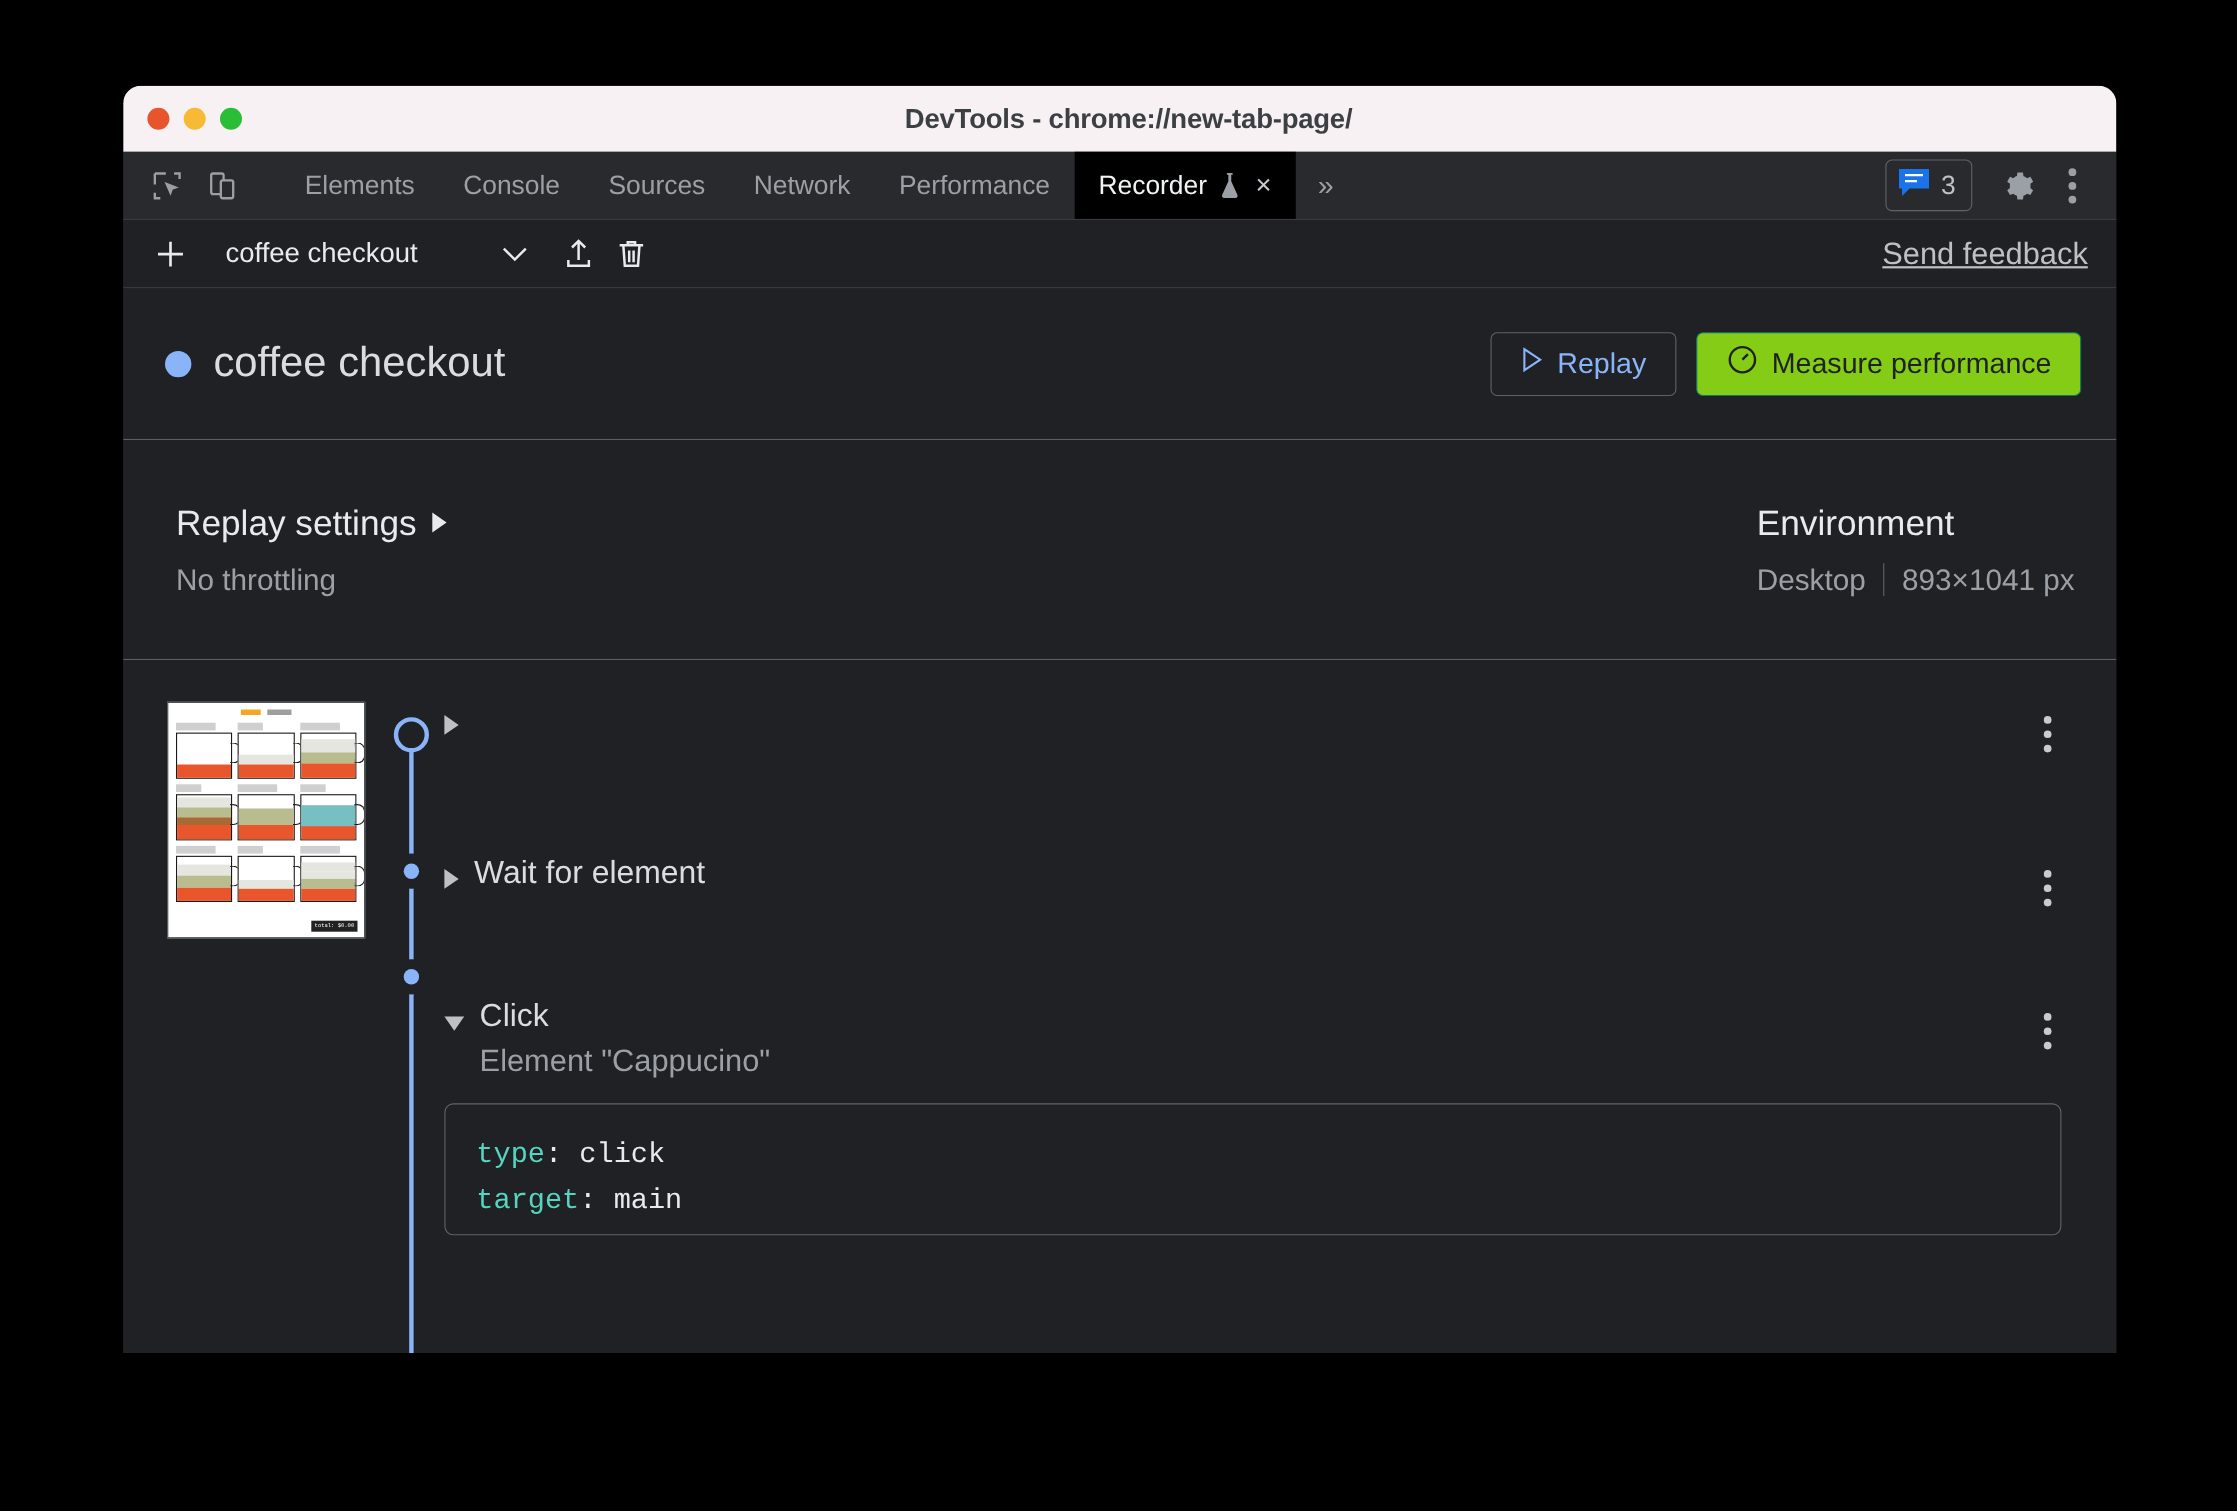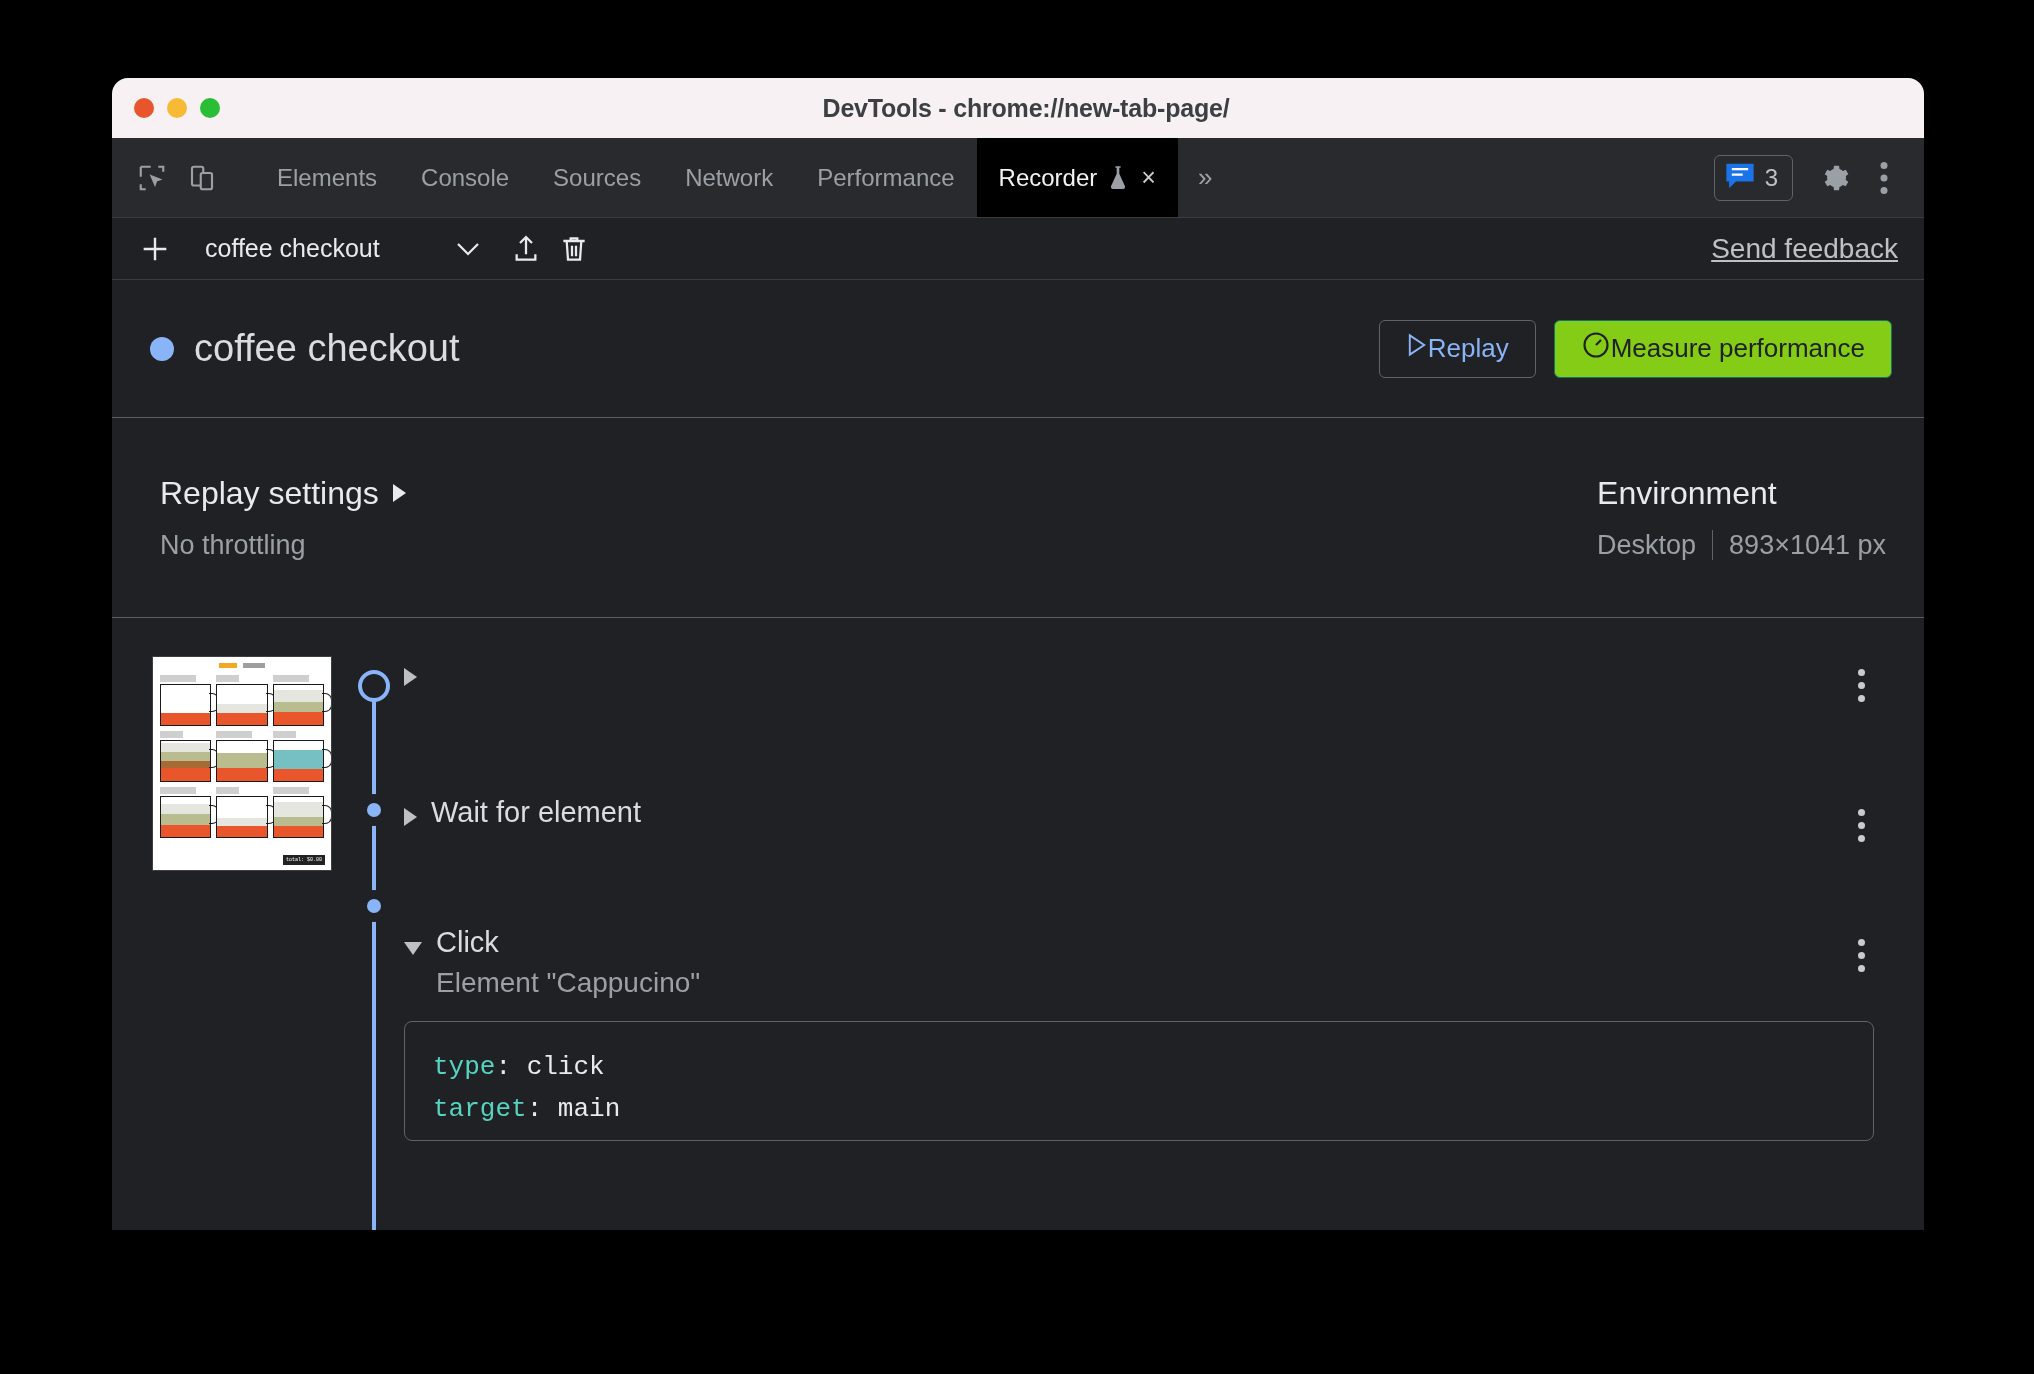--- a/index.html
+++ b/index.html
@@ -43,21 +43,21 @@
   .dot.red { background: #E8552D; }
   .dot.yellow { background: #F6BA34; }
   .dot.green { background: #2ABD36; }
   #title-text {
     font-size: 25px; font-weight: bold; color: #3C4043;
     letter-spacing: -0.2px;
   }
 
   
   #tabstrip {
-    height: 80px;
+    height: 62px;
     background: #292A2D;
     display: flex; align-items: stretch;
     position: relative;
     border-bottom: 1px solid #3B3C40;
   }
   .tool-icons {
     display: flex; align-items: center; gap: 6px;
     padding: 0 12px 0 18px;
   }
   .icon-btn {
@@ -140,21 +140,21 @@
     width: 24px; height: 24px; border-radius: 50%;
     background: #8AB4F8;
   }
   #rec-title {
     font-size: 38px; color: #DADCE0; font-weight: normal;
   }
   #rec-header-actions {
     margin-left: auto; display: flex; align-items: center; gap: 18px;
   }
   .btn {
-    display: flex; align-items: center; 
+    display: flex; align-items: center; gap: 12px;
     height: 58px; padding: 0 26px;
     border-radius: 6px; font-size: 26px;
     cursor: pointer; white-space: nowrap;
   }
   .btn.secondary {
     background: #202124; border: 1px solid #5F6368; color: #8AB4F8;
   }
   .btn.primary {
     background: #84cc16; border: 1px solid #0f766e; color: #202124;
   }

